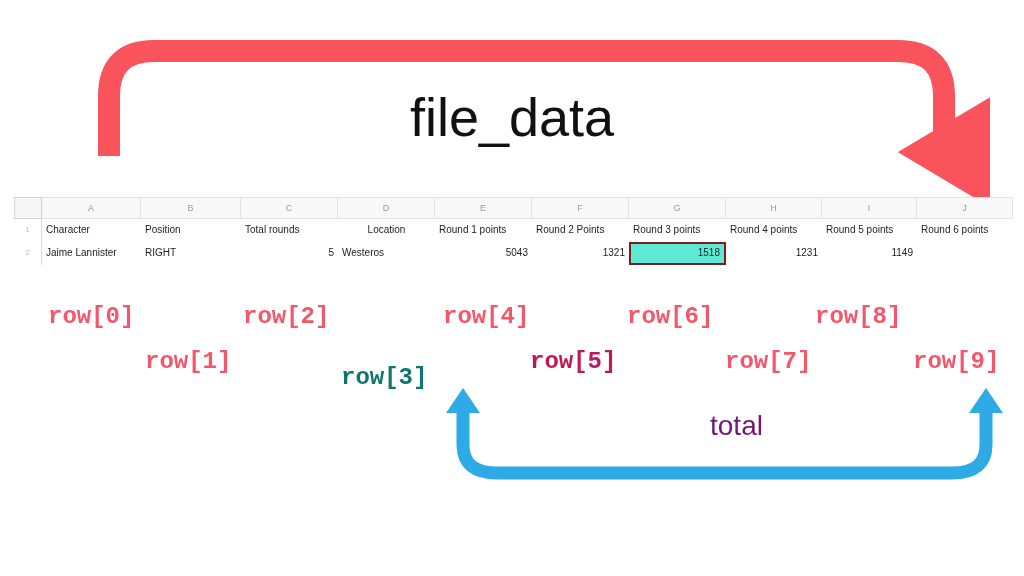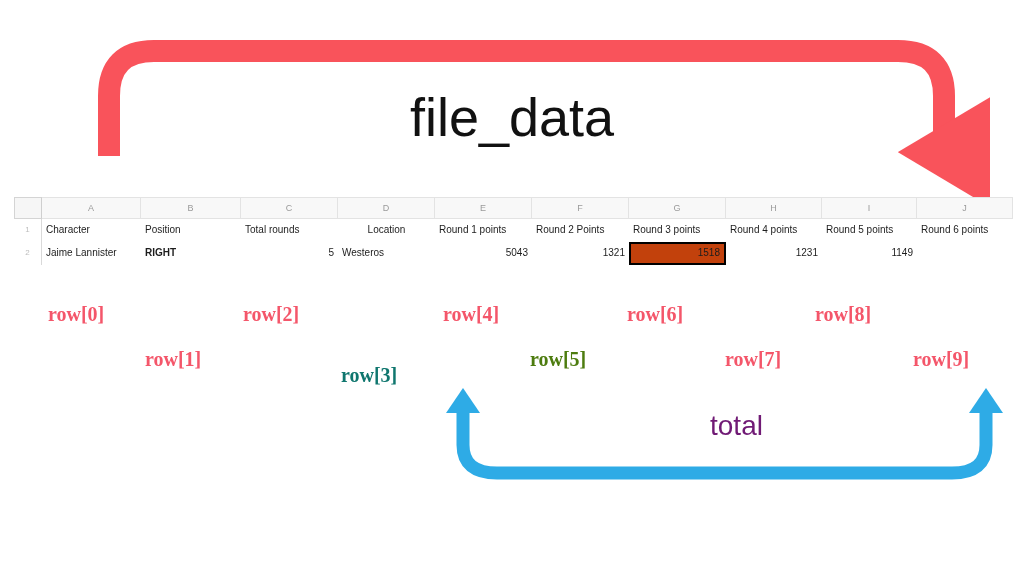--- a/index.html
+++ b/index.html
@@ -101,36 +101,36 @@
     line-height: 22px;
     padding: 0 4px;
     white-space: nowrap;
     overflow: hidden;
     font-family: "Liberation Sans", sans-serif;
   }
   .cell.num {
     text-align: right;
   }
   .cell.sel {
-    border: 2px solid #000000;
-    background: #c2410c;
+    border: 2px solid #7f1d1d;
+    background: #5eead4;
     line-height: 18px;
   }
   .gutter {
     width: 28px;
     flex: 0 0 28px;
   }
 
   
   .row-label {
     position: absolute;
     color: #f4566a;
     font-weight: bold;
-    font-size: 20px;
-    font-family: Liberation Serif, serif;
+    font-size: 24px;
+    font-family: Liberation Mono, monospace;
     white-space: nowrap;
   }
 
   
   #total-label {
     position: absolute;
     left: 710px;
     top: 410px;
     font-size: 28px;
     color: #701a75;
@@ -174,39 +174,39 @@
       <div class="cell" style="flex: 0 0 97px;">Round 1 points</div>
       <div class="cell" style="flex: 0 0 97px;">Round 2 Points</div>
       <div class="cell" style="flex: 0 0 97px;">Round 3 points</div>
       <div class="cell" style="flex: 0 0 96px;">Round 4 points</div>
       <div class="cell" style="flex: 0 0 95px;">Round 5 points</div>
       <div class="cell" style="flex: 0 0 96px;">Round 6 points</div>
     </div>
   <div class="sheet-row data-row" id="value-row">
     <div class="gutter">2</div>
   <div class="cell" style="flex: 0 0 99px;">Jaime Lannister</div>
-      <div class="cell" style="flex: 0 0 100px; font-weight: bold;">RIGHT</div>
+      <div class="cell" style="flex: 0 0 100px;">RIGHT</div>
       <div class="cell num" style="flex: 0 0 97px;">5</div>
       <div class="cell" style="flex: 0 0 97px;">Westeros</div>
       <div class="cell num" style="flex: 0 0 97px;">5043</div>
       <div class="cell num" style="flex: 0 0 97px;">1321</div>
       <div class="cell num sel" style="flex: 0 0 97px;">1518</div>
       <div class="cell num" style="flex: 0 0 96px;">1231</div>
       <div class="cell num" style="flex: 0 0 95px;">1149</div>
       <div class="cell num" style="flex: 0 0 96px;"></div>
     </div>
 </div>
 
 <div id="row-labels-layer">
     <div class="row-label" style="left: 48px; top: 303px; color: rgb(244, 86, 106);">row[0]</div>
     <div class="row-label" style="left: 145px; top: 348px; color: rgb(244, 86, 106);">row[1]</div>
     <div class="row-label" style="left: 243px; top: 303px; color: rgb(244, 86, 106);">row[2]</div>
     <div class="row-label" style="left: 341px; top: 364px; color: #0f766e;">row[3]</div>
     <div class="row-label" style="left: 443px; top: 303px; color: rgb(244, 86, 106);">row[4]</div>
-    <div class="row-label" style="left: 530px; top: 348px; color: #4d7c0f; text-align: center;">row[5]</div>
+    <div class="row-label" style="left: 530px; top: 348px; color: #be185d; text-align: center;">row[5]</div>
     <div class="row-label" style="left: 627px; top: 303px; color: rgb(244, 86, 106);">row[6]</div>
     <div class="row-label" style="left: 725px; top: 348px; color: rgb(244, 86, 106);">row[7]</div>
     <div class="row-label" style="left: 815px; top: 303px; color: rgb(244, 86, 106);">row[8]</div>
     <div class="row-label" style="left: 913px; top: 348px; color: rgb(244, 86, 106);">row[9]</div>
   </div>
 
 <svg id="blue-arrow" viewBox="0 0 590 110" width="590" height="110" xmlns="http://www.w3.org/2000/svg">
   <defs>
     <marker id="bluehead" markerWidth="5" markerHeight="4.2" refX="2.4" refY="2.1" orient="auto">
       <polygon points="0,0 5,0 2.5,4.2" fill="#2eabe6"></polygon>

